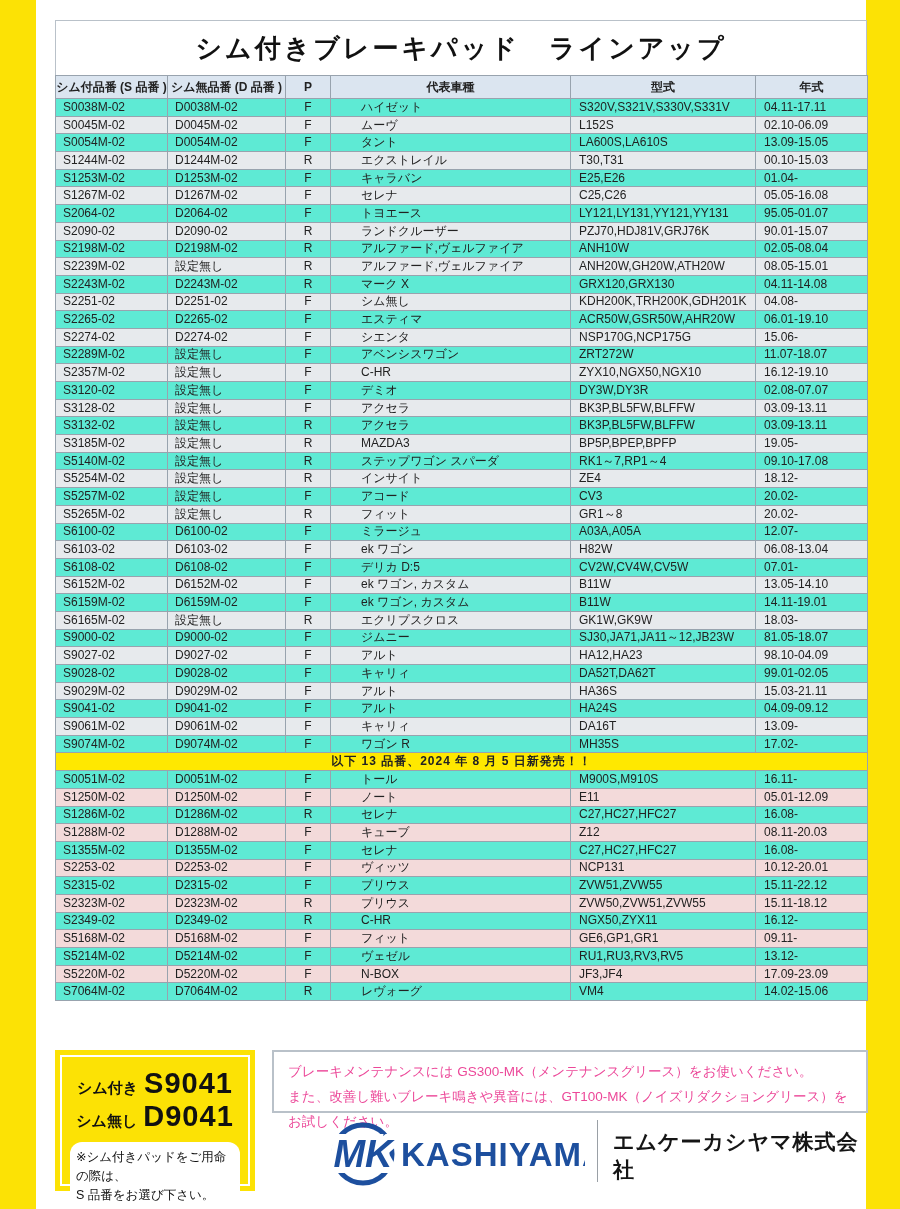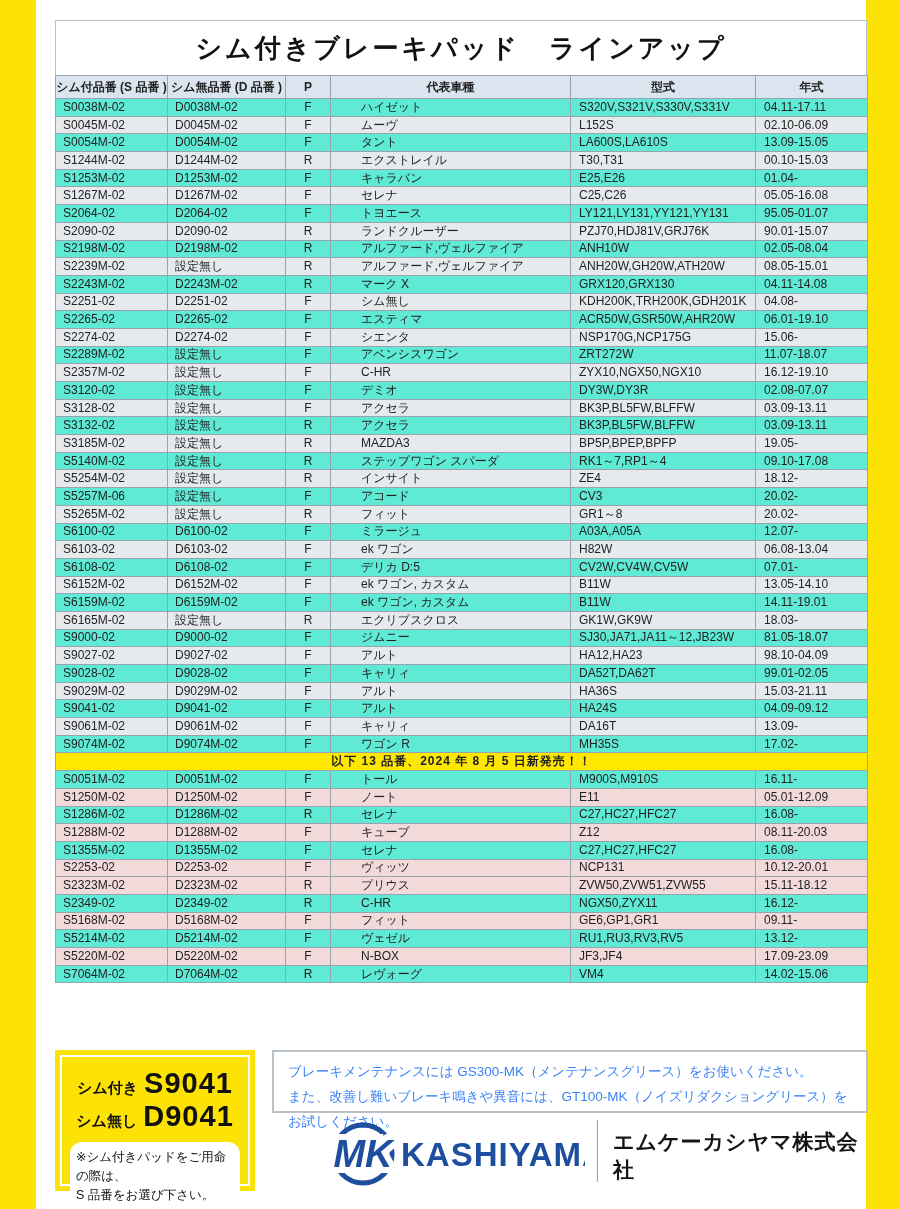--- a/index.html
+++ b/index.html
@@ -50,21 +50,21 @@
   .promo-line .small { font-size:15px; font-weight:bold; }
   .promo-line .big { font-size:29px; font-weight:bold; letter-spacing:1px; }
   .promo-note {
     margin-top:9px; background:#fff; border-radius:12px;
     padding:6px 5px 5px 6px; font-size:12.5px; line-height:19px; color:#111;
     text-align:left;
   }
   .notice-box {
     position:absolute; left:272px; top:1050px; width:596px; height:63px;
     background:#fff; border:2px solid #b9c1c9;
-    padding:7px 14px 0 14px; font-size:13.5px; line-height:25px; color:#3b82f6;
+    padding:7px 14px 0 14px; font-size:13.5px; line-height:25px; color:#ec4899;
   }
   .logo-wrap { position:absolute; left:325px; top:1114px; width:260px; height:80px; }
   .divider { position:absolute; left:597px; top:1120px; width:1px; height:62px; background:#9aa0a6; }
   .company-name {
     position:absolute; left:613px; top:1128px; width:250px;
     font-size:21px; font-weight:bold; color:#151515; letter-spacing:1px;
   }
 </style>
 </head>
 <body>
@@ -264,21 +264,21 @@
         </tr>
         <tr class="gray">
           <td class="c0">S5254M-02</td>
           <td class="c1">設定無し</td>
           <td class="c2">R</td>
           <td class="c3">インサイト</td>
           <td class="c4">ZE4</td>
           <td class="c5">18.12-</td>
         </tr>
         <tr>
-          <td class="c0">S5257M-06</td>
+          <td class="c0">S5257M-02</td>
           <td class="c1">設定無し</td>
           <td class="c2">F</td>
           <td class="c3">アコード</td>
           <td class="c4">CV3</td>
           <td class="c5">20.02-</td>
         </tr>
         <tr class="gray">
           <td class="c0">S5265M-02</td>
           <td class="c1">設定無し</td>
           <td class="c2">R</td>
@@ -433,20 +433,28 @@
           <td class="c4">C27,HC27,HFC27</td>
           <td class="c5">16.08-</td>
         </tr>
         <tr class="pink">
           <td class="c0">S2253-02</td>
           <td class="c1">D2253-02</td>
           <td class="c2">F</td>
           <td class="c3">ヴィッツ</td>
           <td class="c4">NCP131</td>
           <td class="c5">10.12-20.01</td>
+        </tr>
+        <tr>
+          <td class="c0">S2315-02</td>
+          <td class="c1">D2315-02</td>
+          <td class="c2">F</td>
+          <td class="c3">プリウス</td>
+          <td class="c4">ZVW51,ZVW55</td>
+          <td class="c5">15.11-22.12</td>
         </tr>
         <tr class="pink">
           <td class="c0">S2323M-02</td>
           <td class="c1">D2323M-02</td>
           <td class="c2">R</td>
           <td class="c3">プリウス</td>
           <td class="c4">ZVW50,ZVW51,ZVW55</td>
           <td class="c5">15.11-18.12</td>
         </tr>
         <tr>

